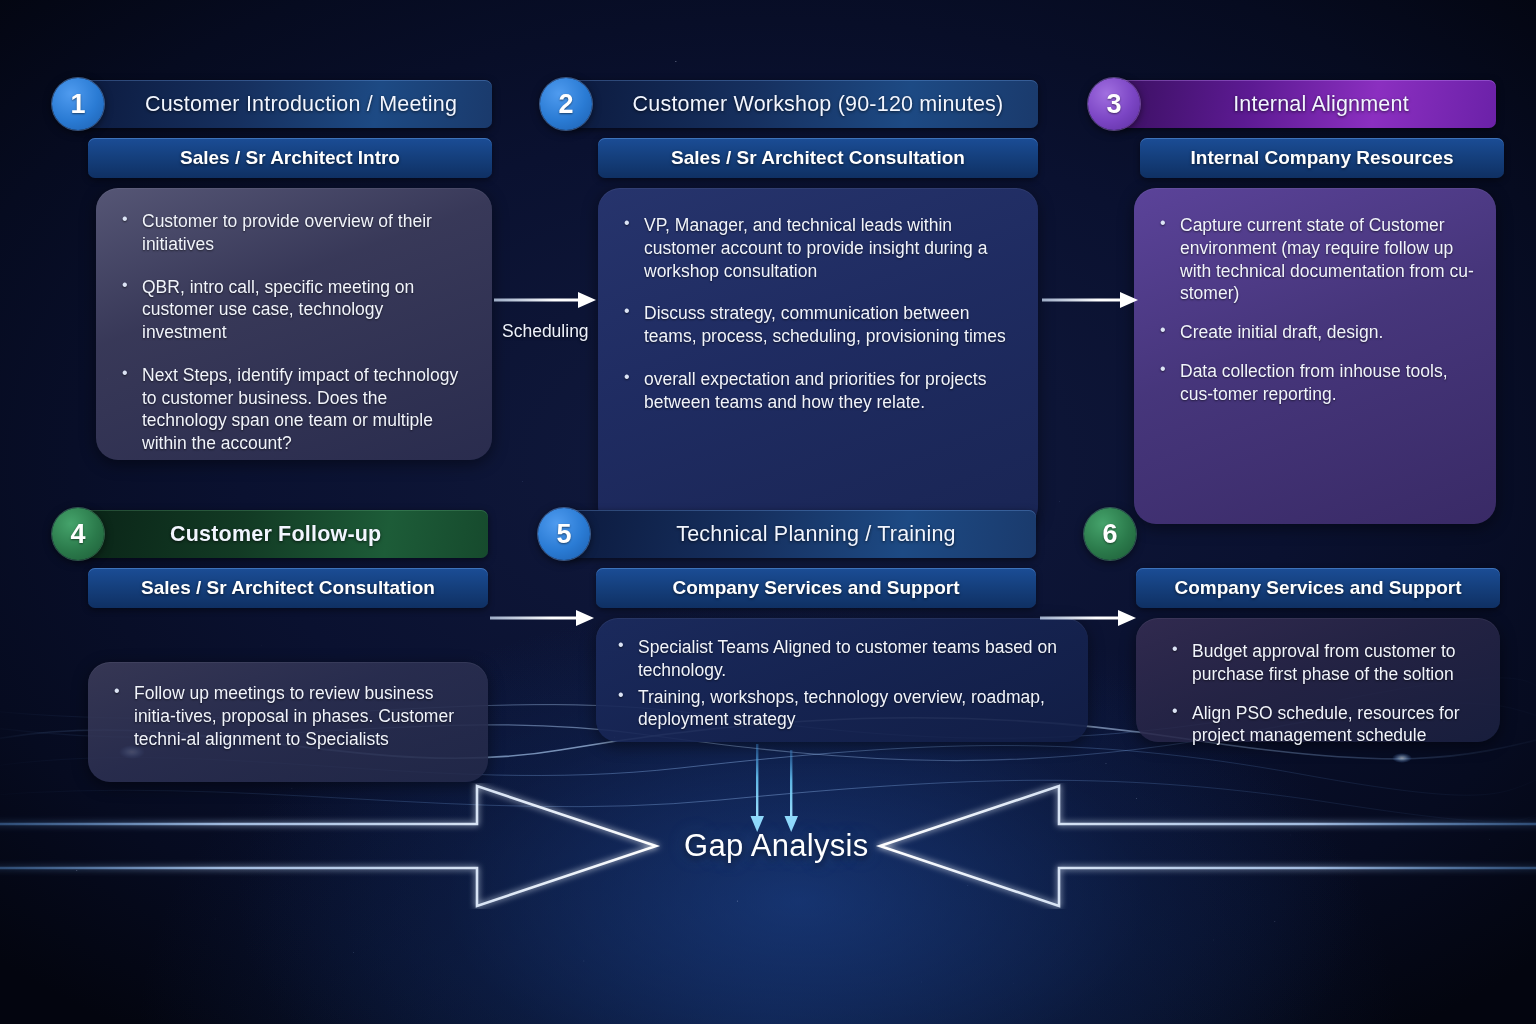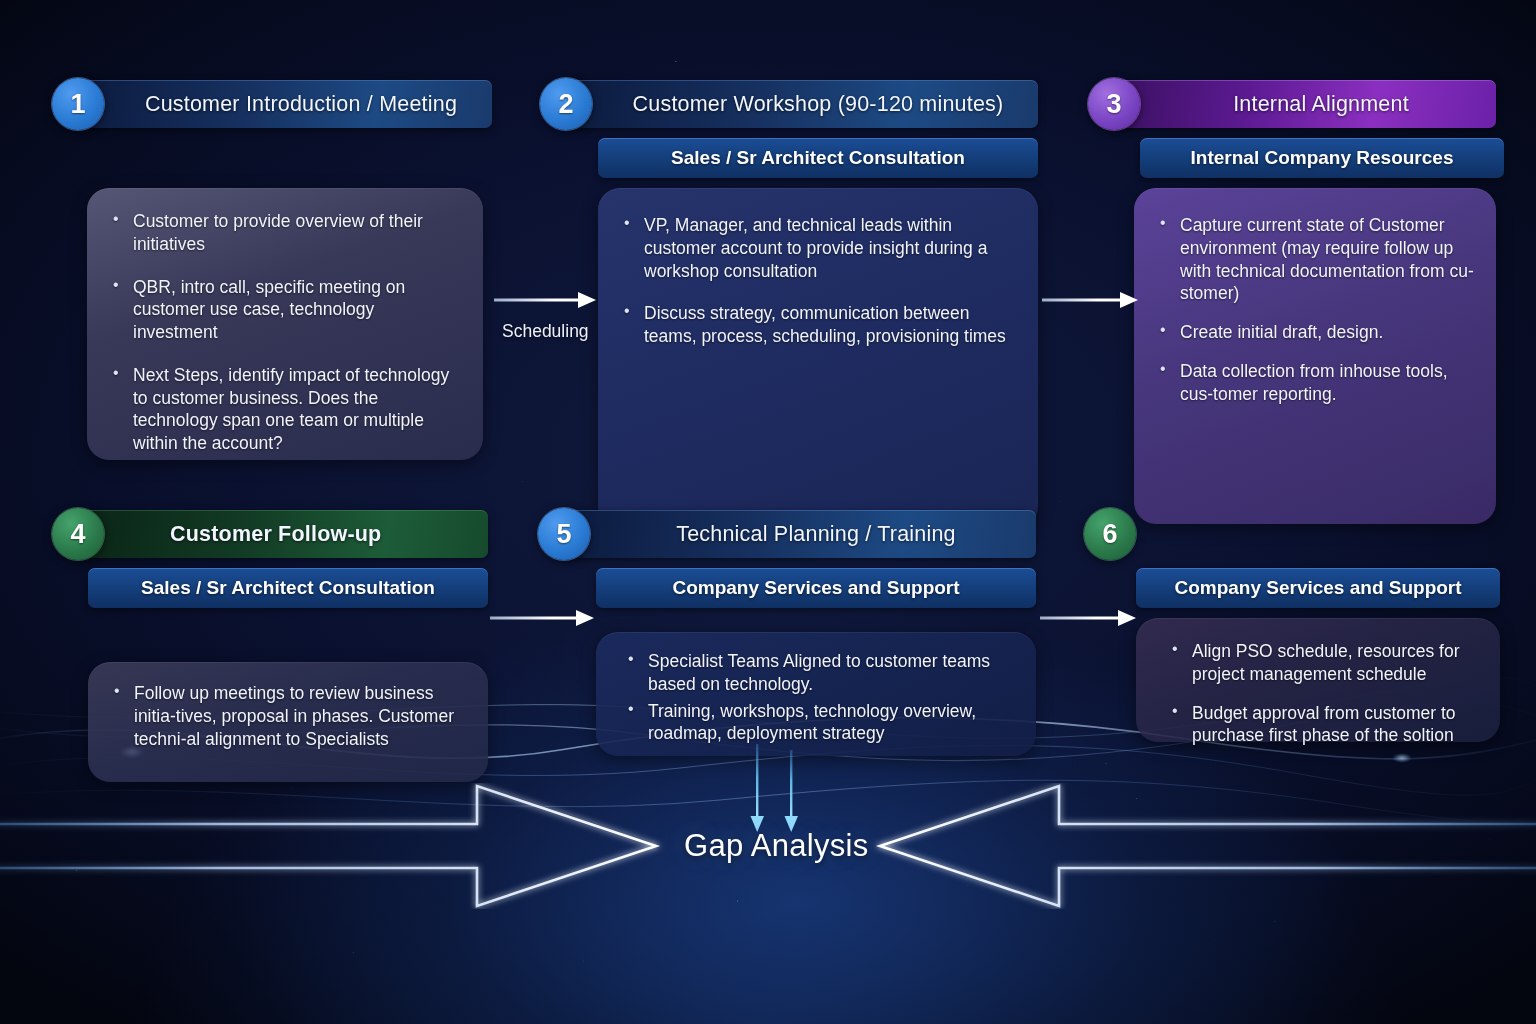--- a/index.html
+++ b/index.html
@@ -222,39 +222,41 @@
     <ellipse cx="132" cy="88" rx="13" ry="7" fill="url(#glowA)"></ellipse>
     <ellipse cx="278" cy="52" rx="7" ry="4" fill="url(#glowA)" opacity=".8"></ellipse>
     <ellipse cx="1402" cy="94" rx="10" ry="5" fill="url(#glowA)" opacity=".55"></ellipse>
   </svg>
 
   <div class="card" style="left:52px; top:78px; width:440px;">
     <div class="hdr-row">
       <div class="badge blue">1</div>
       <div class="title-bar t-blue" style="left:26px; width:414px;">Customer Introduction / Meeting</div>
     </div>
-    <div class="body-panel b-slate" style="left:35px; top:110px; width:396px; height:272px;">
+    <div class="sub-bar" style="left:36px; top:60px; width:404px;">Sales / Sr Architect Intro</div>
+    <div class="body-panel b-slate" style="left:44px; top:110px; width:396px; height:272px;">
       <ul class="bullets gap-lg">
         <li>Customer to provide overview of their initiatives</li>
         <li>QBR, intro call, specific meeting on customer use case, technology investment</li>
         <li>Next Steps, identify impact of technology to customer business. Does the technology span one team or multiple within the account?</li>
       </ul>
     </div>
   </div>
 
   <div class="card" style="left:540px; top:78px; width:498px;">
     <div class="hdr-row">
       <div class="badge blue">2</div>
       <div class="title-bar t-blue" style="left:26px; width:472px;">Customer Workshop (90-120 minutes)</div>
     </div>
     <div class="sub-bar" style="left:58px; top:60px; width:440px;">Sales / Sr Architect Consultation</div>
     <div class="body-panel b-navy" style="left:58px; top:110px; width:440px; height:340px; padding-top:26px;">
       <ul class="bullets gap-lg">
         <li>VP, Manager, and technical leads within customer account to provide insight during a workshop consultation</li>
         <li>Discuss strategy, communication between teams, process, scheduling, provisioning times</li>
+        <li>overall expectation and priorities for projects between teams and how they relate.</li>
       </ul>
     </div>
   </div>
 
   <div class="card" style="left:1088px; top:78px; width:408px;">
     <div class="hdr-row">
       <div class="badge purple">3</div>
       <div class="title-bar t-purple" style="left:26px; width:382px;">Internal Alignment</div>
     </div>
     <div class="sub-bar" style="left:52px; top:60px; width:364px;">Internal Company Resources</div>
@@ -300,37 +302,37 @@
       </ul>
     </div>
   </div>
 
   <div class="card" style="left:538px; top:508px; width:498px;">
     <div class="hdr-row">
       <div class="badge blue">5</div>
       <div class="title-bar t-blue" style="left:26px; width:472px;">Technical Planning / Training</div>
     </div>
     <div class="sub-bar" style="left:58px; top:60px; width:440px;">Company Services and Support</div>
-    <div class="body-panel b-darknavy" style="left:58px; top:110px; width:440px; height:124px; padding-top:18px; padding-left:28px;margin-top:14px;">
+    <div class="body-panel b-darknavy" style="left:58px; top:110px; width:492px; height:124px; padding-top:18px; padding-left:18px;">
       <ul class="bullets gap-sm">
         <li>Specialist Teams Aligned to customer teams based on technology.</li>
         <li>Training, workshops, technology overview, roadmap, deployment strategy</li>
       </ul>
     </div>
   </div>
 
   <div class="card" style="left:1084px; top:508px; width:416px;">
     <div class="hdr-row">
       <div class="badge green">6</div>
     </div>
     <div class="sub-bar" style="left:52px; top:60px; width:364px;">Company Services and Support</div>
     <div class="body-panel b-darkplum" style="left:52px; top:110px; width:364px; height:124px; padding-top:22px; padding-left:32px;">
       <ul class="bullets gap-md">
+        <li>Budget approval from customer to purchase first phase of the soltion</li>
         <li>Align PSO schedule, resources for project management schedule</li>
-        <li>Budget approval from customer to purchase first phase of the soltion</li>
       </ul>
     </div>
   </div>
 
   <div class="conn" style="left:488px; top:603px; width:110px; height:34px;">
     <svg width="110" height="34" viewBox="0 0 110 34">
       <rect x="2" y="13.5" width="88" height="3" fill="url(#ar1)"></rect>
       <polygon points="88,7 106,15 88,23" fill="#ffffff"></polygon>
     </svg>
   </div>

